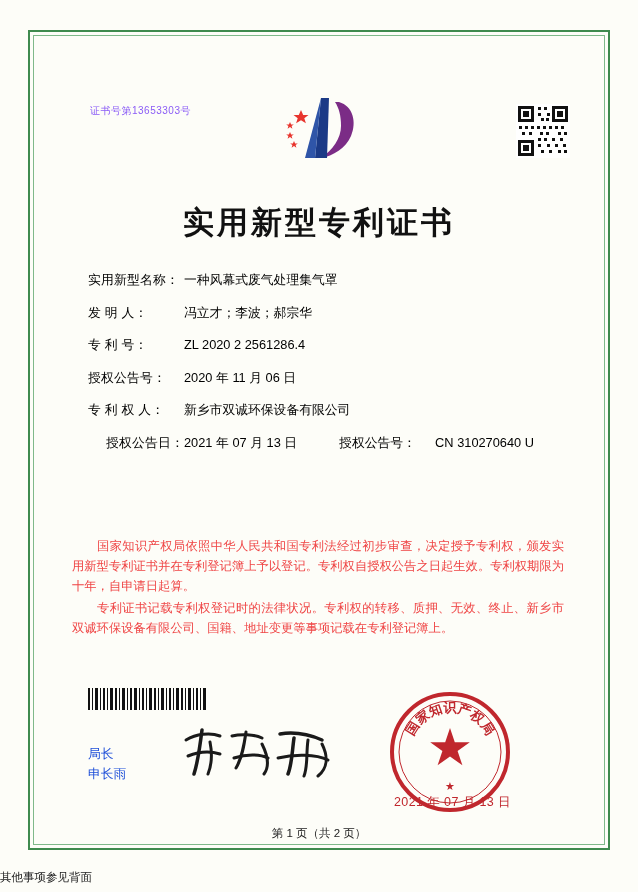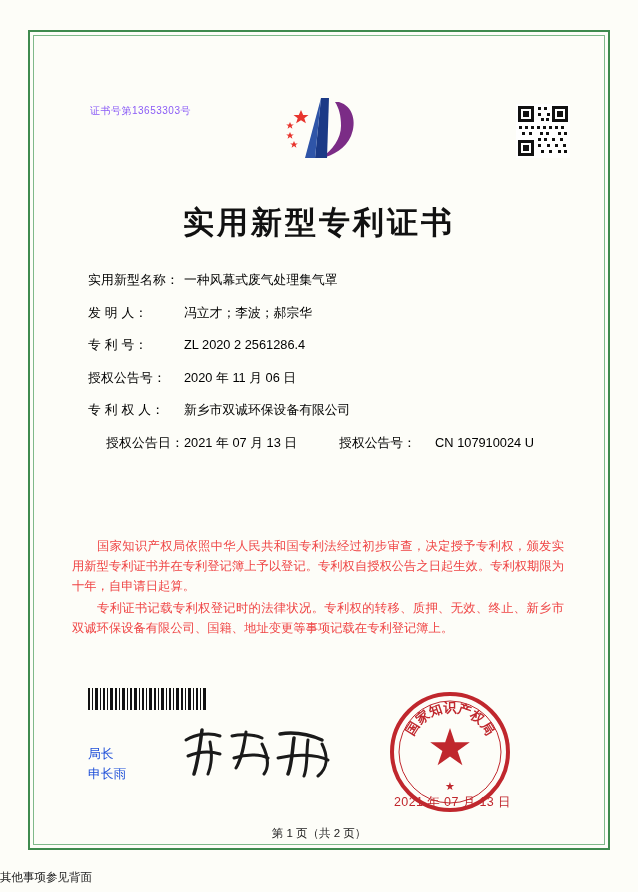--- a/index.html
+++ b/index.html
@@ -275,21 +275,21 @@
       <span class="field-value">2020 年 11 月 06 日</span>
     </div>
     <div class="field-row">
       <span class="field-label">专 利 权 人：</span>
       <span class="field-value">新乡市双诚环保设备有限公司</span>
     </div>
     <div class="field-row two-col">
       <span class="field-label">授权公告日：</span>
       <span class="field-value">2021 年 07 月 13 日</span>
       <span class="col2-label">授权公告号：</span>
-      <span class="field-value">CN 107910024 U</span>
+      <span class="field-value">CN 310270640 U</span>
     </div>
   </div>
 
   <div class="paragraphs">
     <p>国家知识产权局依照中华人民共和国专利法经过初步审查，决定授予专利权，颁发实用新型专利证书并在专利登记簿上予以登记。专利权自授权公告之日起生效。专利权期限为十年，自申请日起算。</p>
     <p>专利证书记载专利权登记时的法律状况。专利权的转移、质押、无效、终止、新乡市双诚环保设备有限公司、国籍、地址变更等事项记载在专利登记簿上。</p>
   </div>
 
   <div class="barcode">
     <svg viewBox="0 0 118 22" width="118" height="22" xmlns="http://www.w3.org/2000/svg">

